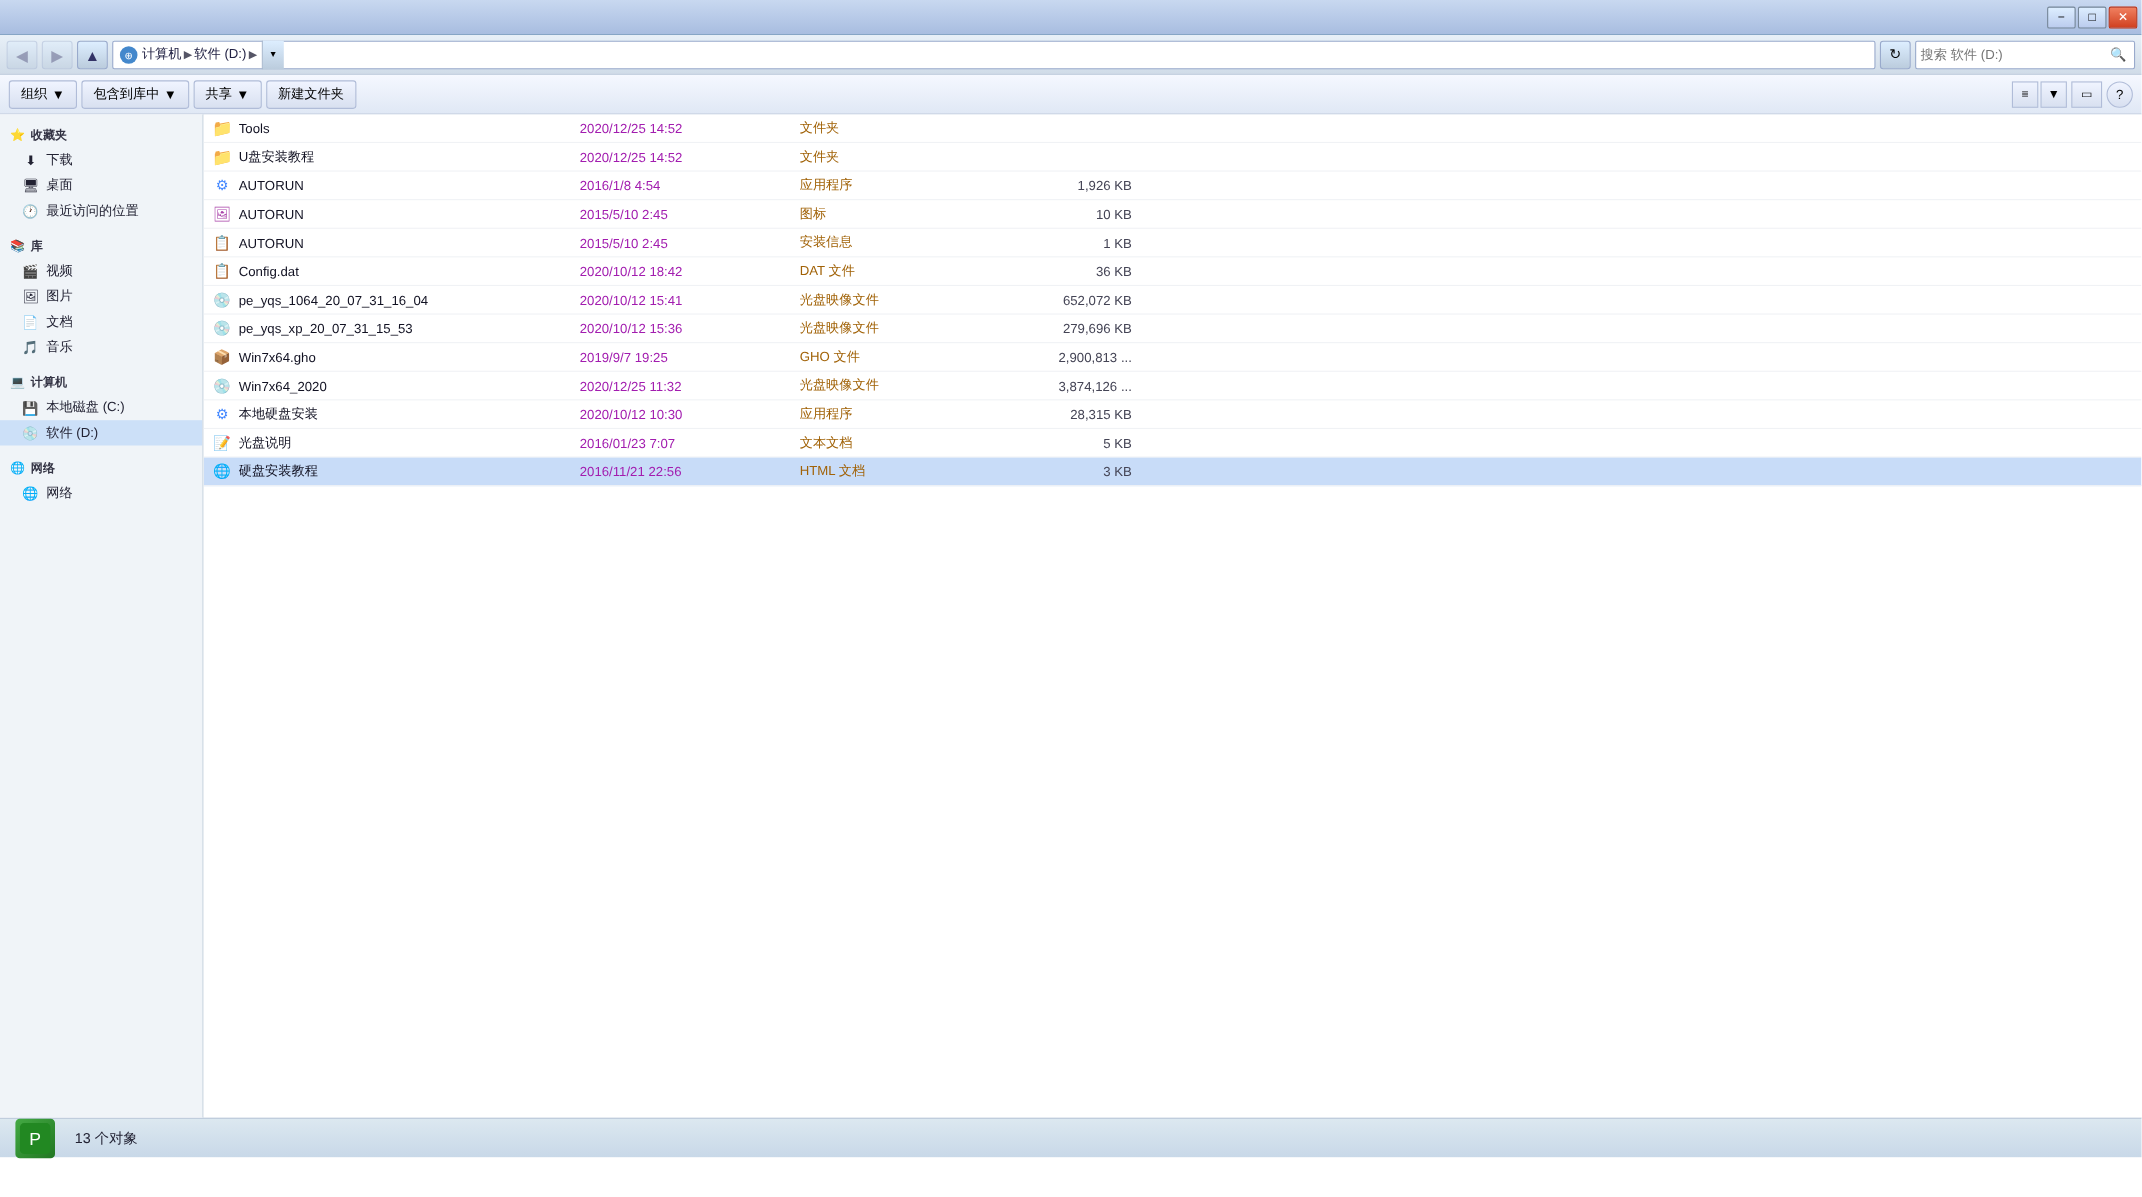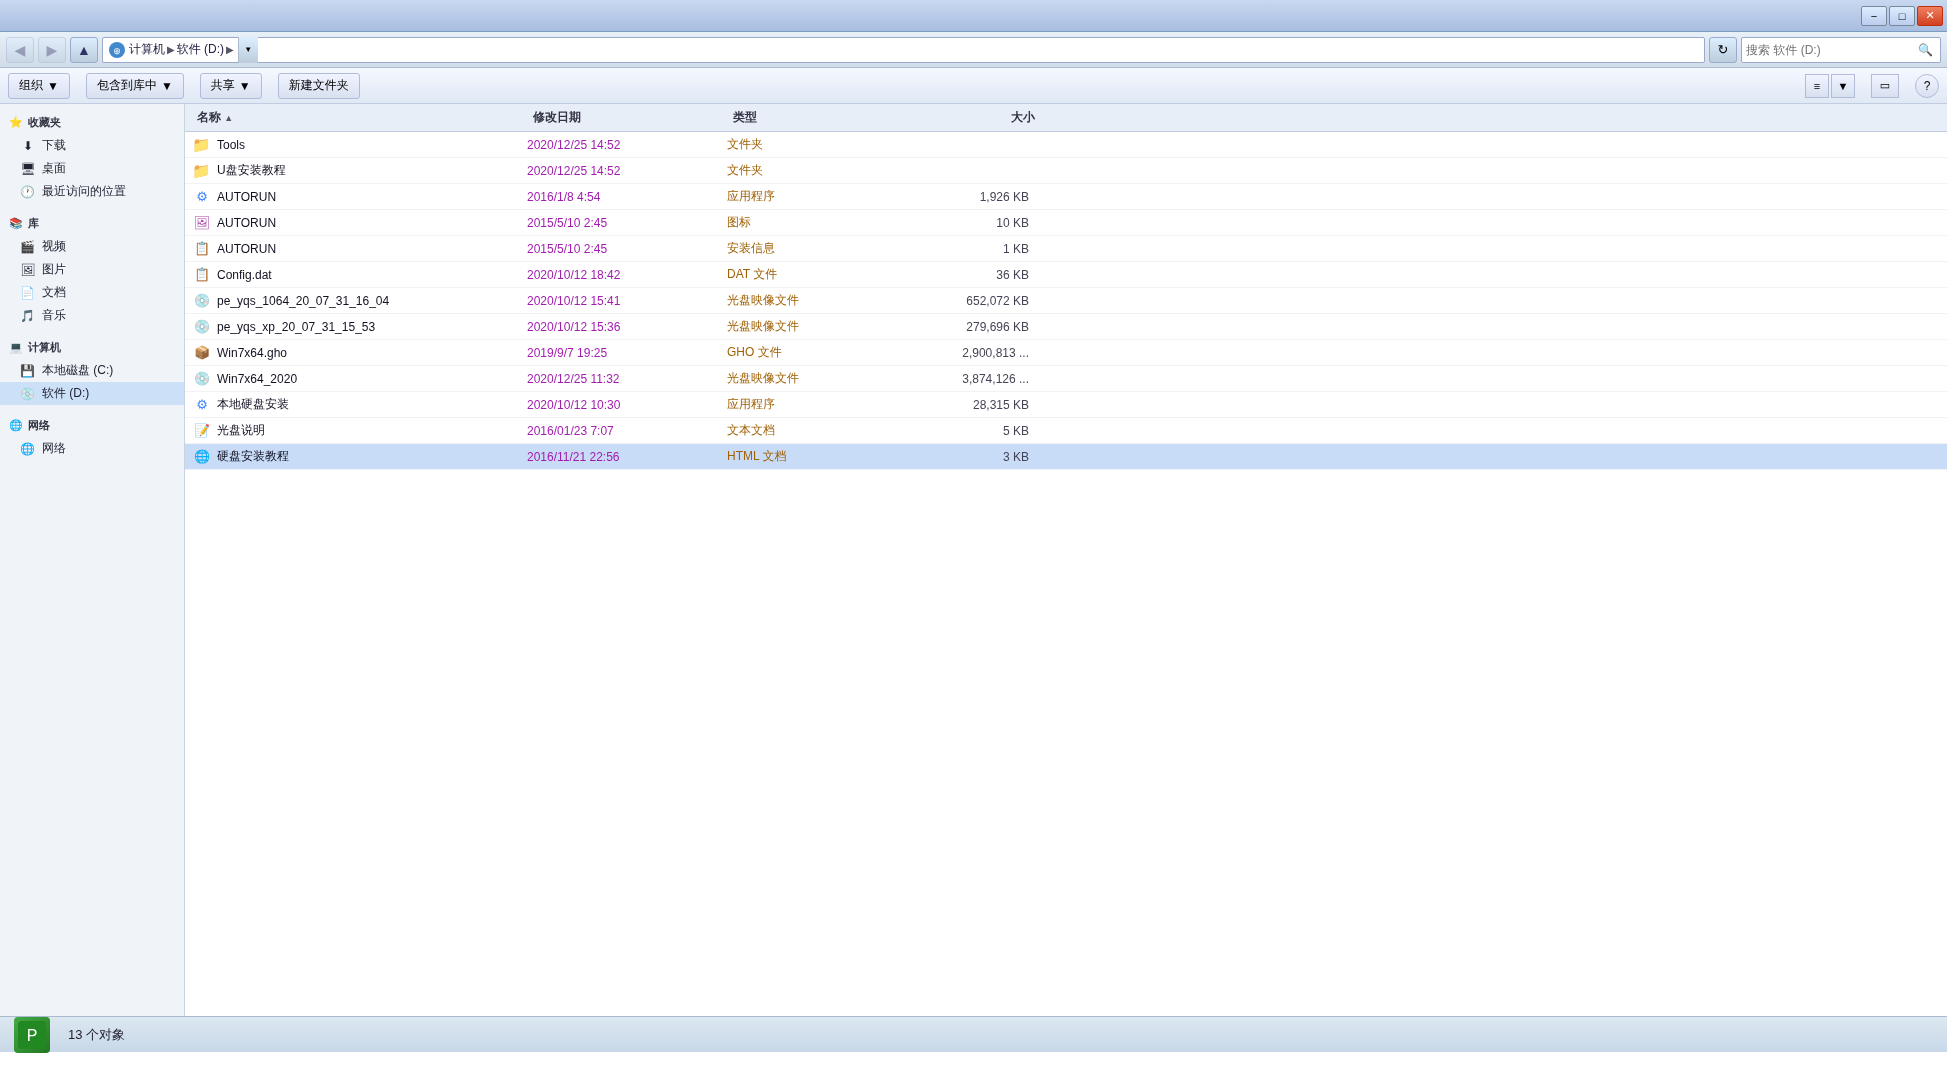--- a/index.html
+++ b/index.html
@@ -152,21 +152,21 @@
       color: #556;
     }
 
     
     .toolbar {
       height: 36px;
       background: linear-gradient(to bottom, #f5f8ff, #e0e8f5);
       display: flex;
       align-items: center;
       padding: 0 8px;
-      gap: 16px;
+      gap: 4px;
       border-bottom: 1px solid #c0cce0;
     }
     .toolbar-btn {
       height: 26px;
       padding: 0 10px;
       background: linear-gradient(to bottom, #f0f4ff, #d8e0f0);
       border: 1px solid #b0bcd8;
       border-radius: 3px;
       cursor: pointer;
       display: flex;
@@ -486,29 +486,20 @@
       </div>
       <div class="sidebar-item">
         <div class="sidebar-item-icon">🌐</div>
         <span>网络</span>
       </div>
     </div>
   </div>
 
   <div class="file-area">
 
-    <div class="column-headers">
-      <div class="col-name">
-        <span>名称</span>
-        <span class="col-sort-arrow"> ▲</span>
-      </div>
-      <div class="col-date">修改日期</div>
-      <div class="col-type">类型</div>
-      <div class="col-size">大小</div>
-    </div>
 
     <div class="file-list" id="file-list">
         <div class="file-row">
     <div class="file-icon icon-folder">📁</div>
     <div class="file-name">Tools</div>
     <div class="file-date">2020/12/25 14:52</div>
     <div class="file-type">文件夹</div>
     <div class="file-size"></div>
   </div>
         <div class="file-row">

